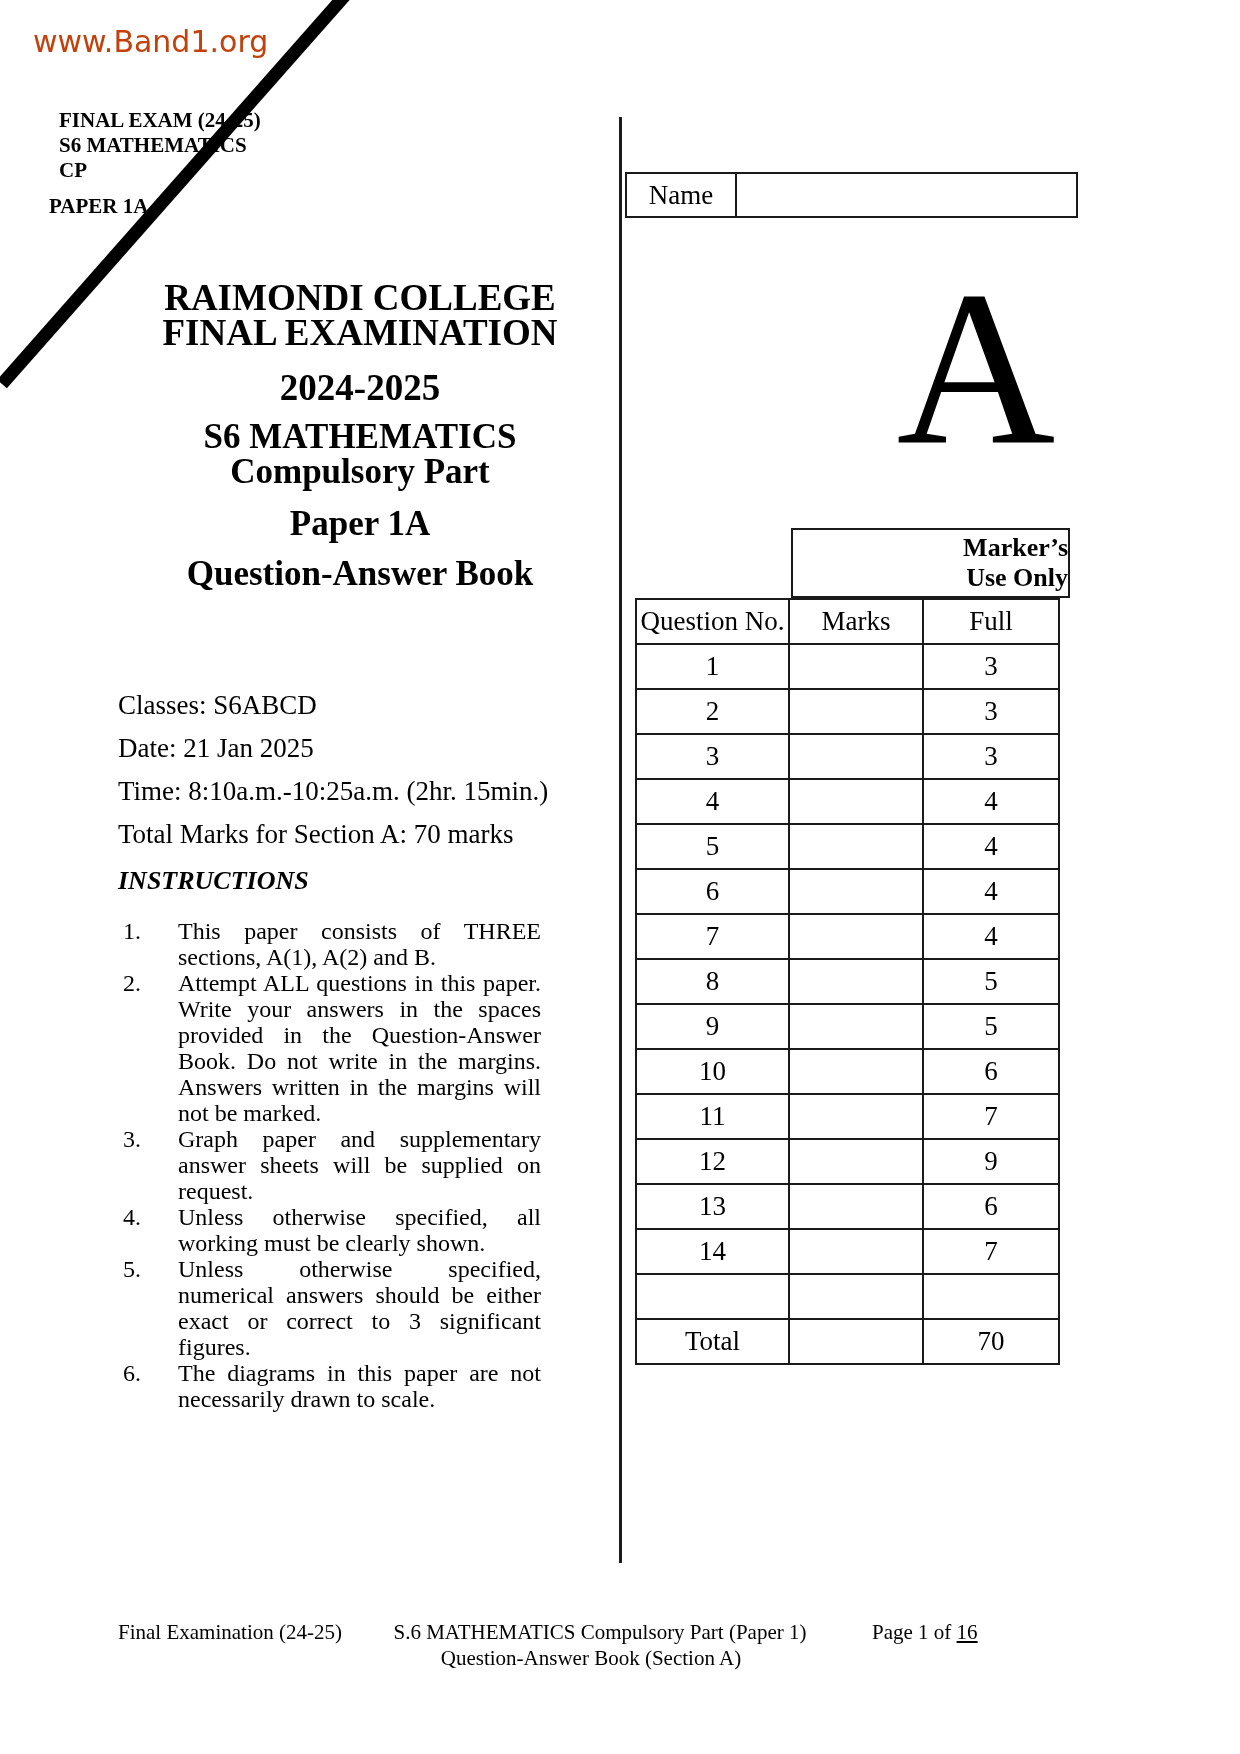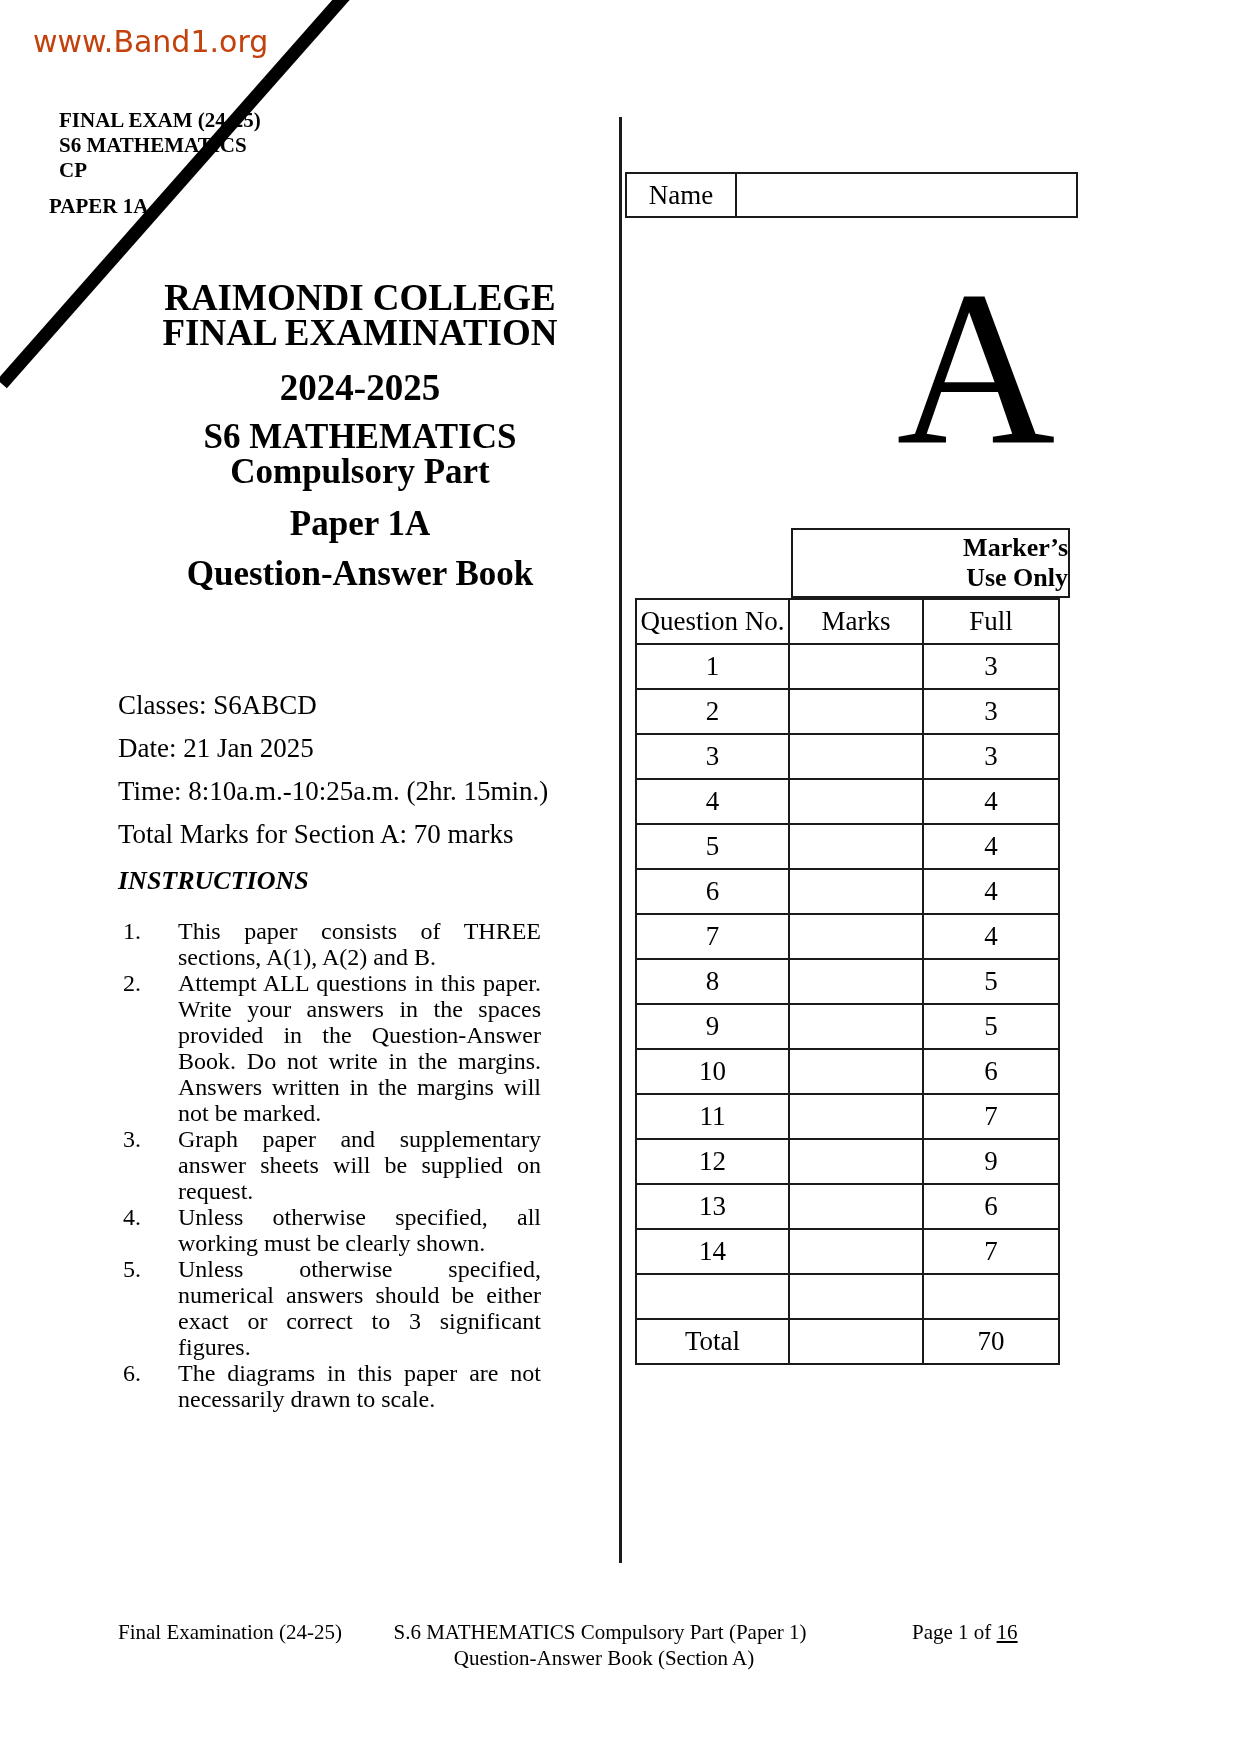--- a/index.html
+++ b/index.html
@@ -70,22 +70,22 @@
   }
   
   .marker-table{position:absolute;left:635px;top:598px;border-collapse:collapse;table-layout:fixed;}
   .marker-table td{border:2px solid #1a1a1a;font-size:27px;text-align:center;vertical-align:middle;padding:0;height:43px;box-sizing:content-box;}
   .col-q{width:153px;}
   .col-m{width:134px;}
   .col-f{width:136px;}
   
   .footer-left{position:absolute;left:118px;top:1620px;font-size:21px;white-space:nowrap;}
   .footer-center1{position:absolute;left:0px;top:1620px;width:1200px;text-align:center;font-size:21px;}
-  .footer-center2{position:absolute;left:16px;top:1646px;width:1176px;text-align:center;font-size:21px;}
-  .footer-right{position:absolute;left:872px;top:1620px;font-size:21px;white-space:nowrap;margin-left:40px;}
+  .footer-center2{position:absolute;left:3px;top:1646px;width:1176px;text-align:center;font-size:21px;}
+  .footer-right{position:absolute;left:872px;top:1620px;font-size:21px;white-space:nowrap;}
   .page-total{text-decoration:underline;}
 </style>
 </head>
 <body>
 
 <div class="page">
 
   <svg class="diag" width="400" height="400" viewBox="0 0 400 400">
     <line x1="348" y1="-8" x2="2" y2="384" stroke="#000000" stroke-width="13"></line>
   </svg>

